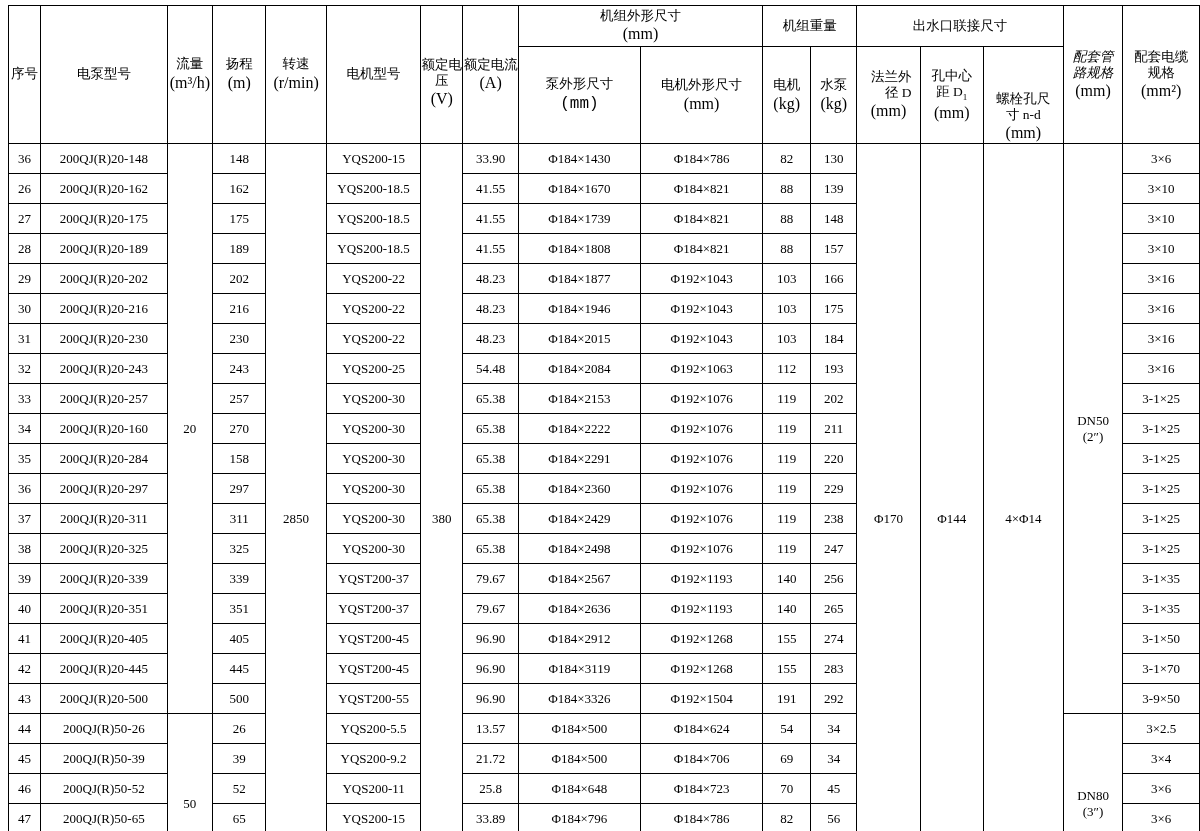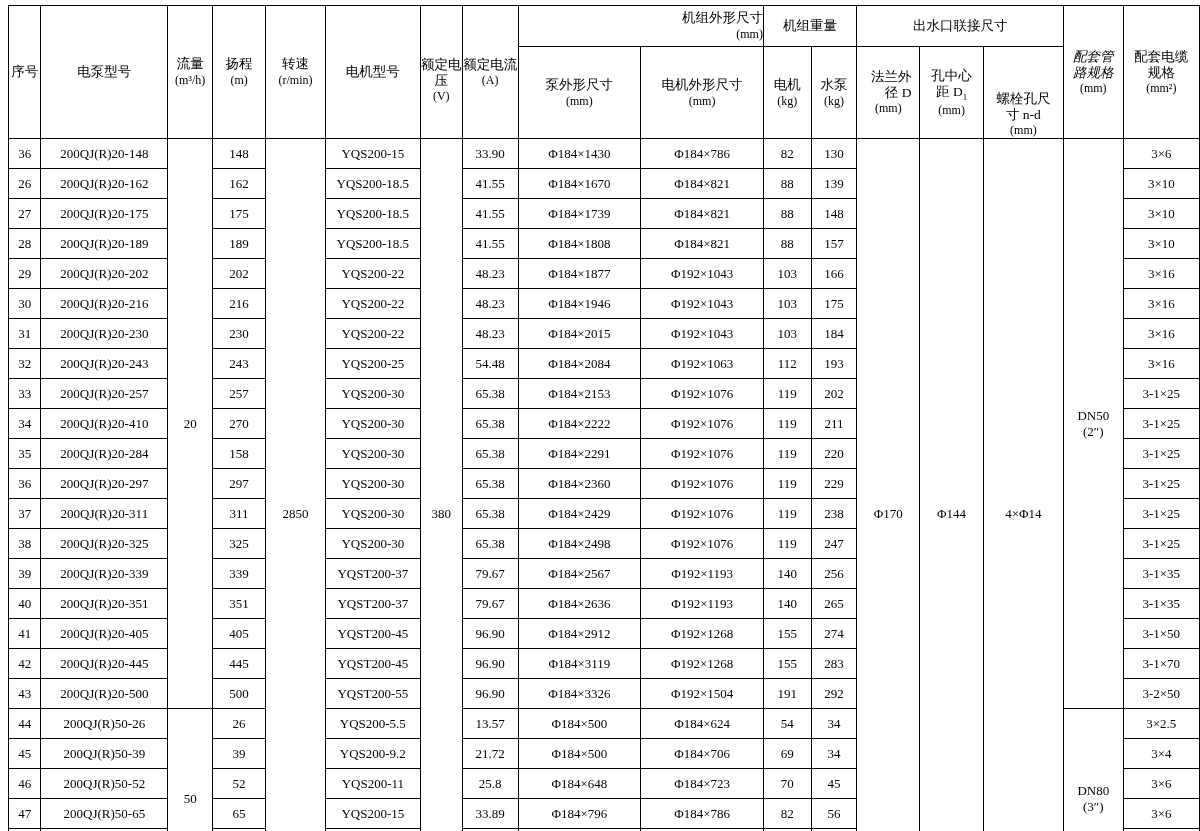--- a/index.html
+++ b/index.html
@@ -2,21 +2,21 @@
 <html><head>
 <meta charset="utf-8">
 <style>
   html,body{margin:0;padding:0;background:#fff;}
   body{font-family:"Liberation Serif","DejaVu Serif",serif;color:#000;}
   #sheet{width:1200px;height:831px;position:relative;overflow:hidden;background:#fff;}
   table.spec{border-collapse:collapse;table-layout:fixed;margin-left:8px;margin-top:5px;}
   table.spec td,table.spec th{border:1px solid #000;text-align:center;vertical-align:middle;font-weight:normal;padding:0;}
   .hdr td{font-size:13.5px;line-height:1.25;}
   .body td{font-size:13px;height:29px;}
-  .small{font-size:12px;}
+  .small{font-size:16px;}
   .sub{font-size:9px;vertical-align:sub;}
   .model{text-align:left;padding-left:6px;font-family:Liberation Serif, serif;}
   .two-line{line-height:1.2;}
 </style>
 </head>
 <body>
 
 <div id="sheet">
   <table class="spec">
     <colgroup>
@@ -62,41 +62,41 @@
           <span>电机型号</span>
         </td>
         <td rowspan="3">
           <div class="two-line" style="word-break:break-all;margin-top:16px;">额定电压</div>
           <div class="small">(V)</div>
         </td>
         <td rowspan="3">
           <div class="two-line" style="word-break:break-all;">额定电流</div>
           <div class="small">(A)</div>
         </td>
-        <td colspan="2" style="height:40px;text-align:right;">
+        <td colspan="2" style="height:40px;">
           <div>机组外形尺寸</div>
           <div class="small">(mm)</div>
         </td>
         <td colspan="2" rowspan="2">
           <span>机组重量</span>
         </td>
         <td colspan="3" rowspan="2">
           <span>出水口联接尺寸</span>
         </td>
         <td rowspan="3">
           <div class="two-line" style="word-break:break-all;padding:0 6px;font-style:italic;">配套管路规格</div>
           <div class="small">(mm)</div>
         </td>
         <td rowspan="3">
           <div class="two-line" style="word-break:break-all;padding:0 10px;">配套电缆规格</div>
           <div class="small">(mm²)</div>
         </td>
       </tr>
       <tr class="hdr">
-        <td rowspan="2" style="height:44px;">
+        <td rowspan="2" style="height:44px;font-family:Liberation Mono, monospace;">
           <div>泵外形尺寸</div>
           <div class="small">(mm)</div>
         </td>
         <td rowspan="2">
           <div>电机外形尺寸</div>
           <div class="small">(mm)</div>
         </td>
       </tr>
       <tr class="hdr">
         <td style="height:44px;">
@@ -235,21 +235,21 @@
           <td class="model">YQS200-30</td>
           <td>65.38</td>
           <td>Φ184×2153</td>
           <td>Φ192×1076</td>
           <td>119</td>
           <td>202</td>
           <td>3-1×25</td>
         </tr>
         <tr class="body">
           <td>34</td>
-          <td class="model">200QJ(R)20-410</td>
+          <td class="model">200QJ(R)20-160</td>
           <td>270</td>
           <td class="model">YQS200-30</td>
           <td>65.38</td>
           <td>Φ184×2222</td>
           <td>Φ192×1076</td>
           <td>119</td>
           <td>211</td>
           <td>3-1×25</td>
         </tr>
         <tr class="body">
@@ -351,21 +351,21 @@
         <tr class="body">
           <td>43</td>
           <td class="model">200QJ(R)20-500</td>
           <td>500</td>
           <td class="model">YQST200-55</td>
           <td>96.90</td>
           <td>Φ184×3326</td>
           <td>Φ192×1504</td>
           <td>191</td>
           <td>292</td>
-          <td>3-2×50</td>
+          <td>3-9×50</td>
         </tr>
         <tr class="body">
           <td>44</td>
           <td class="model">200QJ(R)50-26</td>
           <td rowspan="6">50</td>
           <td>26</td>
           <td class="model">YQS200-5.5</td>
           <td>13.57</td>
           <td>Φ184×500</td>
           <td>Φ184×624</td>

